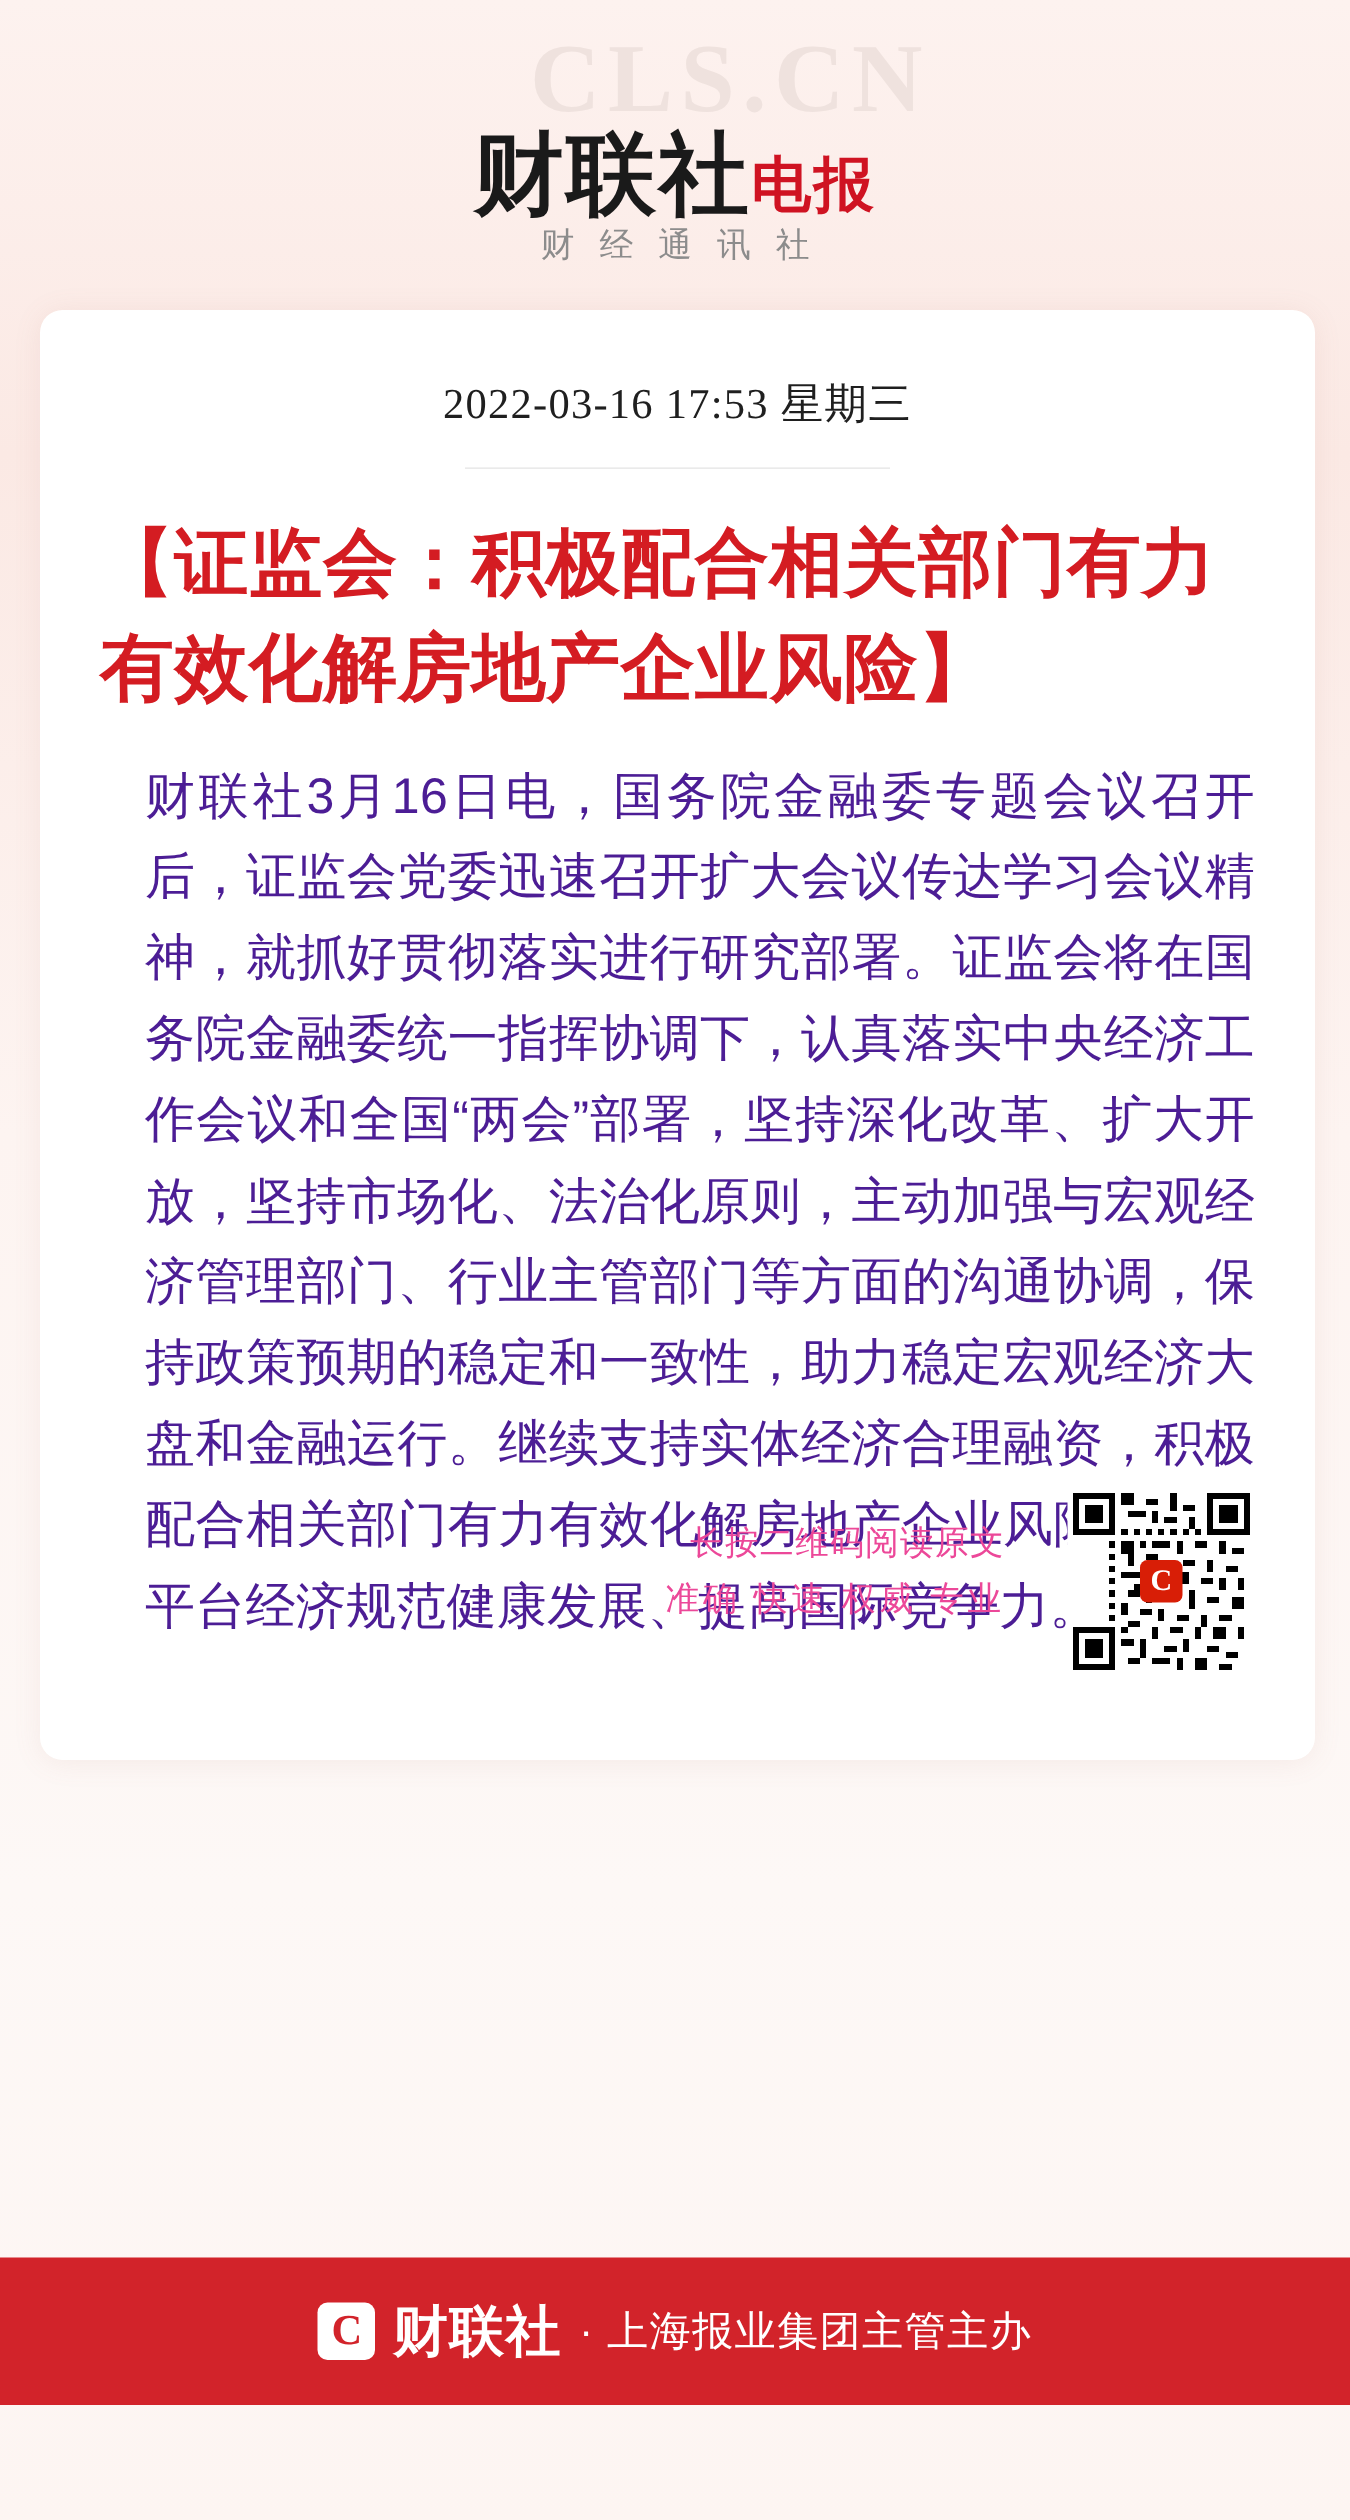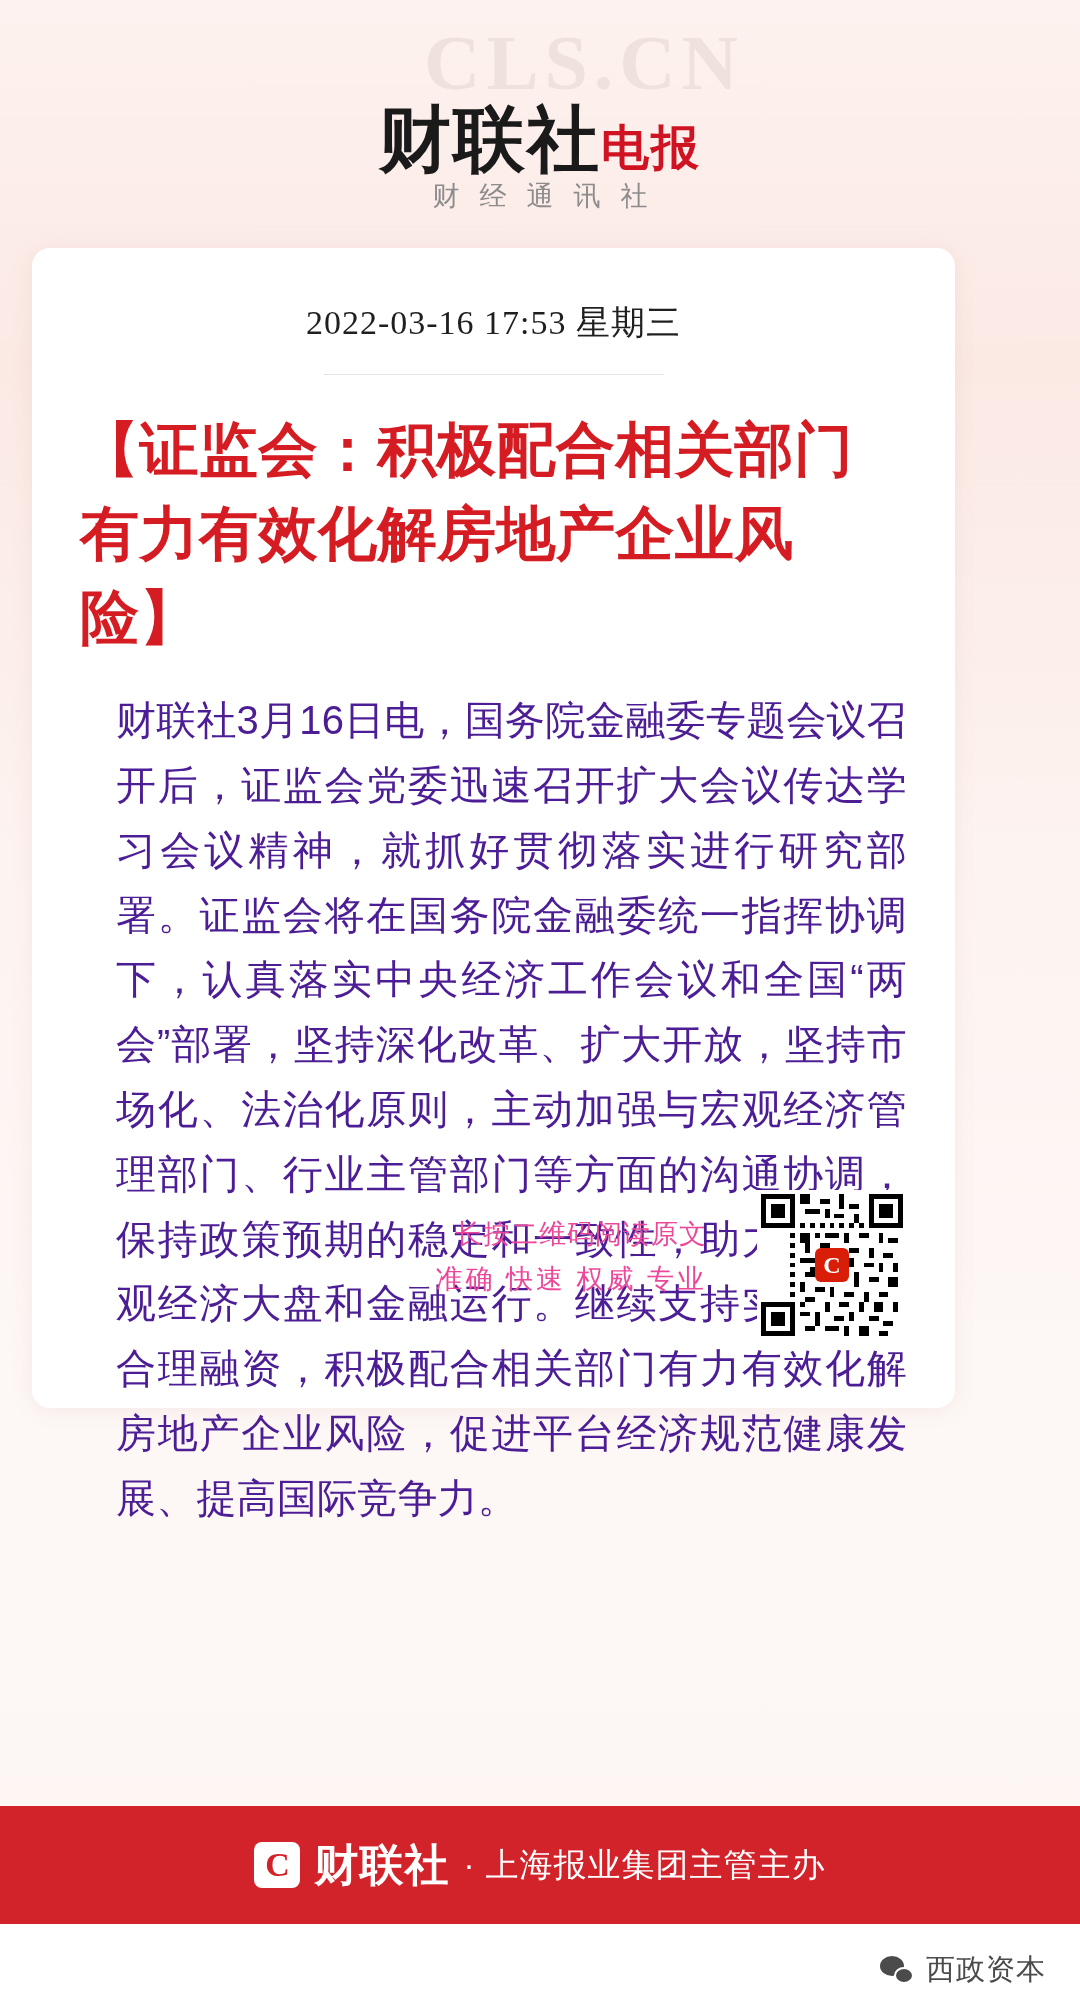--- a/index.html
+++ b/index.html
@@ -70,21 +70,21 @@
     letter-spacing: 20px;
     color: #8c8c8c;
     text-indent: 20px;
   }
 
   
   .card {
     position: absolute;
     top: 248px;
     left: 32px;
-    width: 923px;
+    width: 1020px;
     height: 1160px;
     background: #ffffff;
     border-radius: 18px;
     box-shadow: 0 2px 22px rgba(180,120,110,0.10);
   }
   .card-inner {
     padding: 52px 48px 0 48px;
   }
   .datetime {
     text-align: center;
@@ -366,21 +366,14 @@
       </div>
     </div>
   </div>
 
   <div class="footer-bar">
     <div class="footer-logo-mark">C</div>
     <div class="footer-brand">财联社</div>
     <div class="footer-text">· 上海报业集团主管主办</div>
   </div>
 
-  <div class="account-bar">
-    <div class="wechat-icon">
-      <div class="b1"></div>
-      <div class="b2"></div>
-    </div>
-    <div class="account-name">西政资本</div>
-  </div>
 
 </div>
 
 </body></html>

